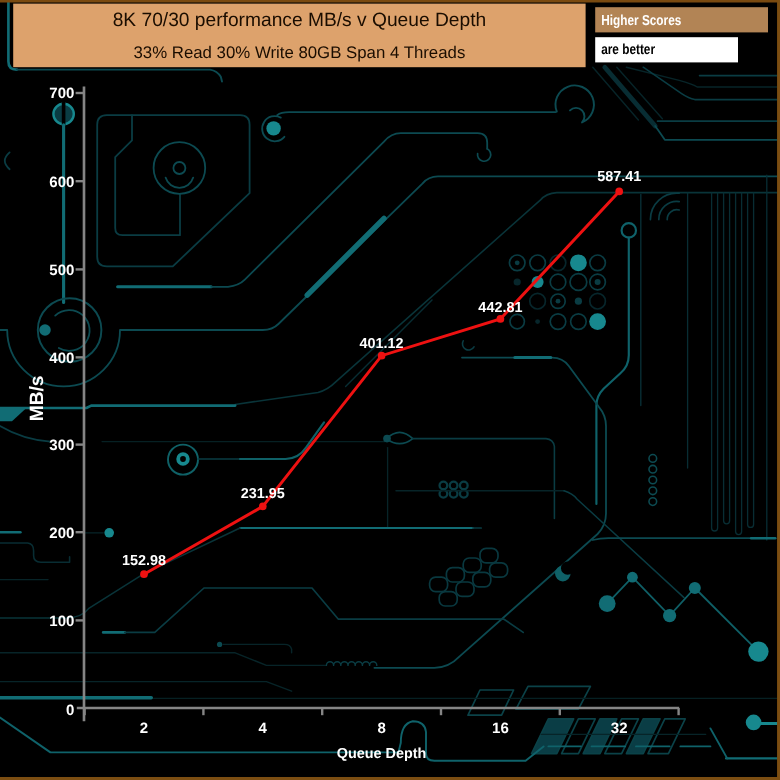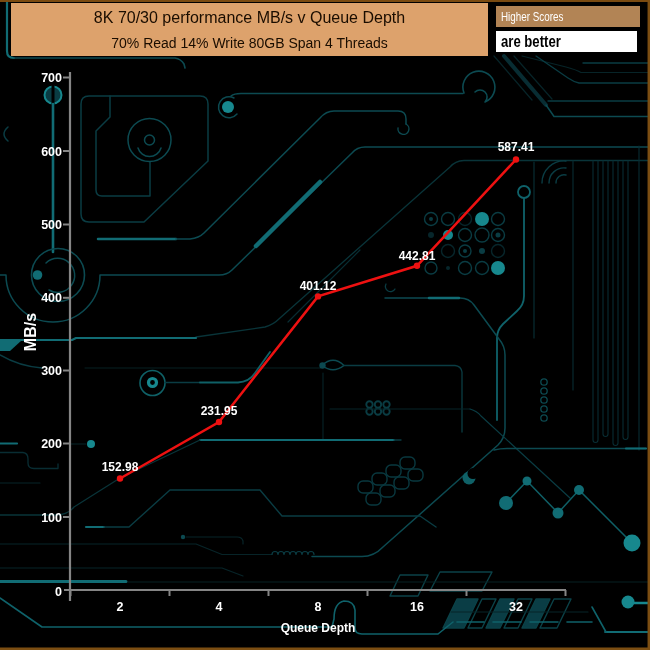--- a/index.html
+++ b/index.html
@@ -3,26 +3,26 @@
 <meta charset="utf-8">
 <style>
   html,body{margin:0;padding:0;background:#000;}
   body{width:650px;height:650px;position:relative;overflow:hidden;
        font-family:"Liberation Sans", sans-serif;}
   .hdr{position:absolute;left:11px;top:3px;width:477px;height:53px;
        background:#dda26c;color:#1a0d00;text-align:center;}
   .hdr .t1{font-size:16px;padding-top:6px;}
   .hdr .t2{font-size:14px;padding-top:8px;}
   .hs{position:absolute;left:496px;top:6px;width:144px;height:21px;
-      background:#b28455;color:#fff;font-weight:normal;font-size:12px;
+      background:#b28455;color:#fff;font-weight:bold;font-size:12px;
       line-height:23px;padding-left:5px;box-sizing:border-box;}
   .hs span,.ab span{display:inline-block;transform:scaleX(0.82);
       transform-origin:0 50%;white-space:nowrap;}
-  .ab{position:absolute;left:496px;top:30.5px;width:141px;height:21px;
-      background:#fff;color:#000;font-weight:bold;font-size:16px;
+  .ab{position:absolute;left:496px;top:30.5px;width:119px;height:21px;
+      background:#fff;color:#000;font-weight:bold;font-size:12px;
       line-height:21px;padding-left:5px;box-sizing:border-box;}
   svg{position:absolute;left:0;top:0;}
 </style>
 </head>
 <body>
 
 <svg width="650" height="650" viewBox="0 0 650 650">
   <rect x="0" y="0" width="650" height="650" fill="#000"></rect>
   <g id="circuit" fill="none" stroke-linecap="round" stroke-linejoin="round">
 
@@ -346,18 +346,18 @@
     <line x1="0" y1="1" x2="650" y2="1" stroke="#7a4a10" stroke-width="2"></line>
 
     <line x1="648.8" y1="0" x2="648.8" y2="650" stroke="#7c4e12" stroke-width="2.5"></line>
 
     <line x1="0" y1="648.8" x2="650" y2="648.8" stroke="#7c4e12" stroke-width="2.5"></line>
   </g>
 </svg>
 
 <div class="hdr">
   <div class="t1">8K 70/30 performance MB/s v Queue Depth</div>
-  <div class="t2">70% Read 14% Write 80GB Span 4 Threads</div>
+  <div class="t2">33% Read 30% Write 80GB Span 4 Threads</div>
 </div>
 
 <div class="hs"><span>Higher Scores</span></div>
 
 <div class="ab"><span>are better</span></div>
 
 </body></html>

